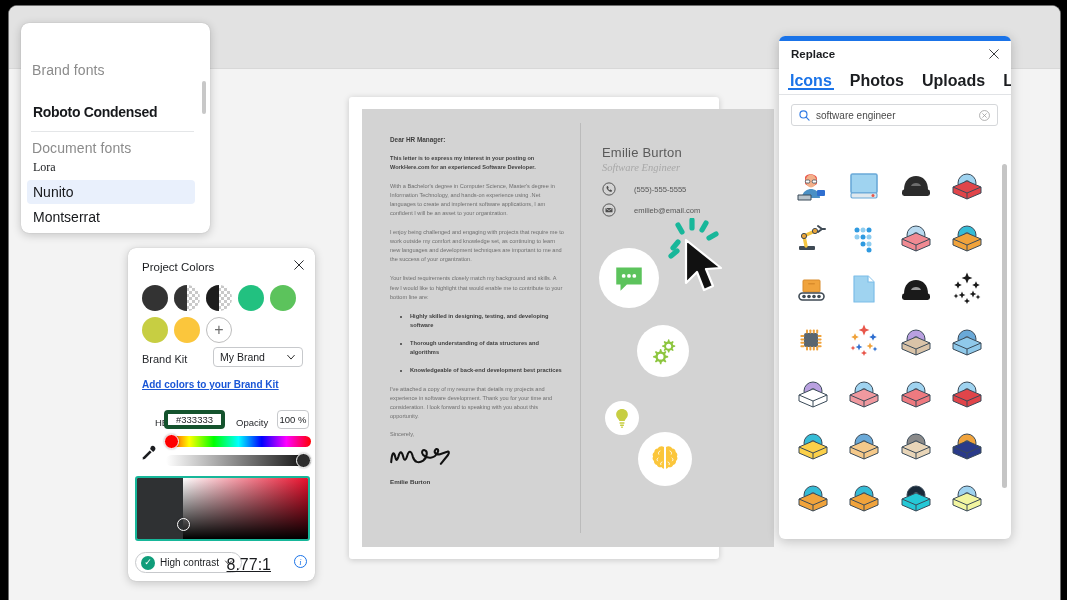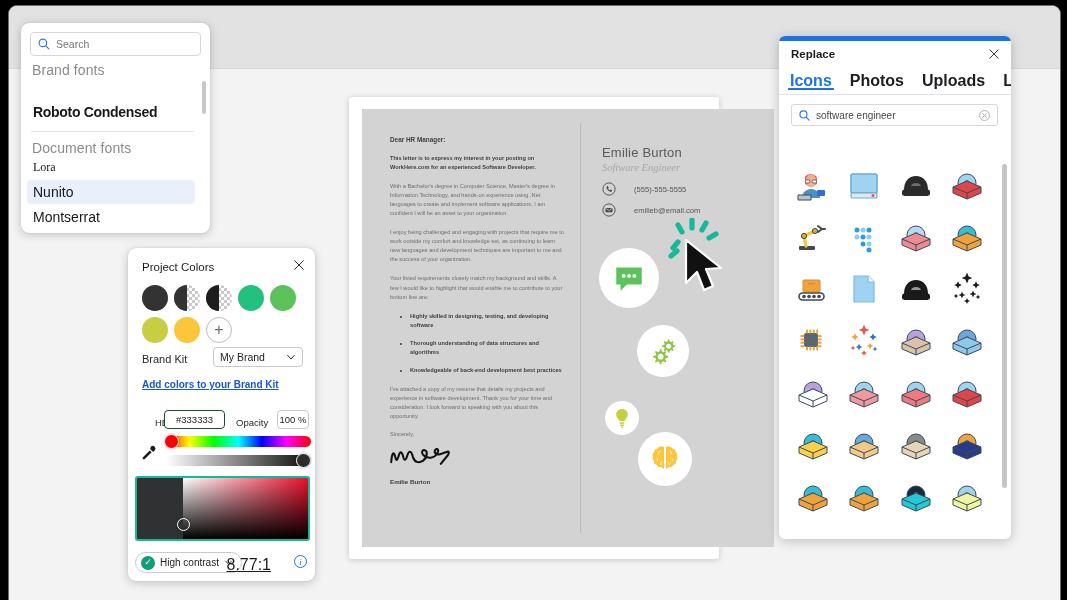--- a/index.html
+++ b/index.html
@@ -153,21 +153,21 @@
   }
   #pc-addcolors-link {
     position: absolute; left: 14px; top: 131px;
     font-size: 10px; color: #1a56d6;
     text-decoration: underline; font-weight: 700;
   }
   #pc-hex-label { position: absolute; left: 27px; top: 169px; font-size: 9.5px; color: #26282c; }
   #pc-hex-field {
     position: absolute; left: 36px; top: 162px;
     width: 61px; height: 19px;
-    border: 1px solid #14532d; border-radius: 4px;
+    border: 4px solid #14532d; border-radius: 4px;
     display: flex; align-items: center; justify-content: center;
     font-size: 9.5px; color: #1b1d20; background: #fff;
   }
   #pc-opacity-label { position: absolute; left: 108px; top: 169px; font-size: 9.5px; color: #26282c; }
   #pc-opacity-field {
     position: absolute; left: 149px; top: 162px;
     width: 32px; height: 19px;
     border: 1px solid #c7c9cc; border-radius: 4px;
     display: flex; align-items: center; justify-content: center;
     font-size: 9.5px; color: #1b1d20; background: #fff;
@@ -527,27 +527,20 @@
       <path d="M36 12 L40 5"></path>
       <path d="M43 20 L50 16"></path>
       <path d="M11 33 L5 38"></path>
     </g>
   </svg>
   <svg id="mouse-cursor" viewBox="0 0 48 58">
     <path d="M3 2 L3 45 L14 34 L21 52 L30 48 L23 31 L38 30 Z" fill="#111111" stroke="#ffffff" stroke-width="2.2" stroke-linejoin="round"></path>
   </svg>
 
   <div id="font-picker" class="panel">
-    <div id="font-search-box">
-      <svg class="ico" viewBox="0 0 20 20">
-        <circle cx="8.4" cy="8.4" r="5.4" fill="none" stroke="#2f7ae5" stroke-width="1.7"></circle>
-        <path d="M12.6 12.6 L17 17" stroke="#2f7ae5" stroke-width="1.7" stroke-linecap="round"></path>
-      </svg>
-      <input id="font-search-input" value="" placeholder="Search" style="">
-    </div>
 
     <div class="font-group-label" style="top:39px;">Brand fonts</div>
     <div class="font-item" style="top:77px; font-size:14px; font-weight:700; letter-spacing:-.3px;">Roboto Condensed</div>
 
     <div class="font-divider" style="top:108px;"></div>
 
     <div class="font-group-label" style="top:117px;">Document fonts</div>
     <div class="font-item" style="top:132px; font-size:12px; font-family:'Liberation Serif',serif;">Lora</div>
     <div class="font-item selected" style="top:157px; font-size:14px;">Nunito</div>
     <div class="font-item" style="top:182px; font-size:14px;">Montserrat</div>

